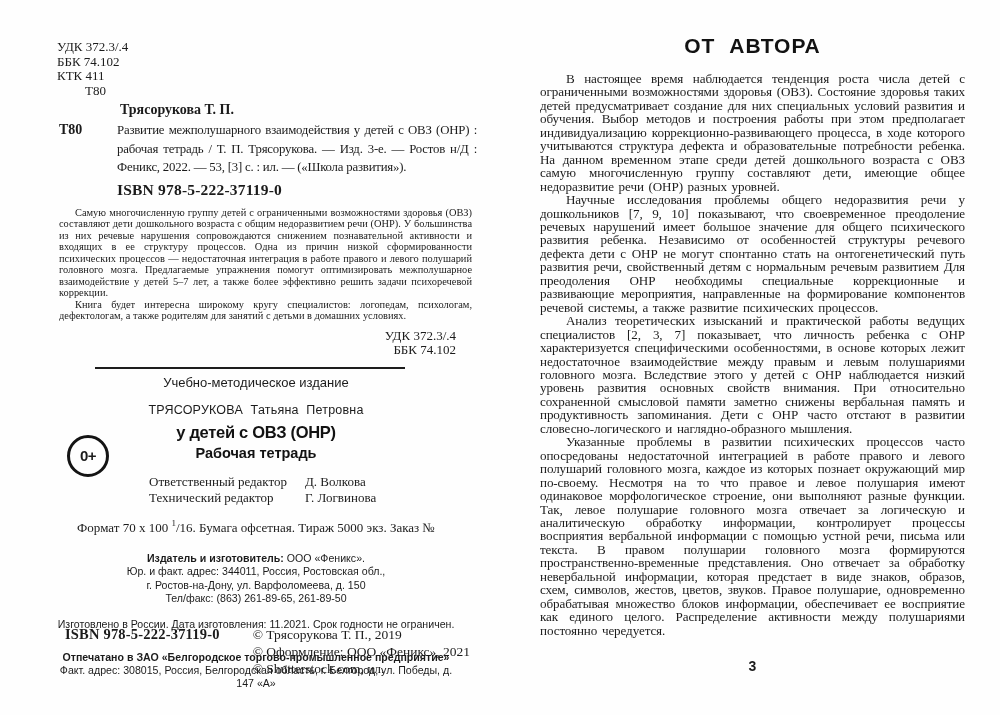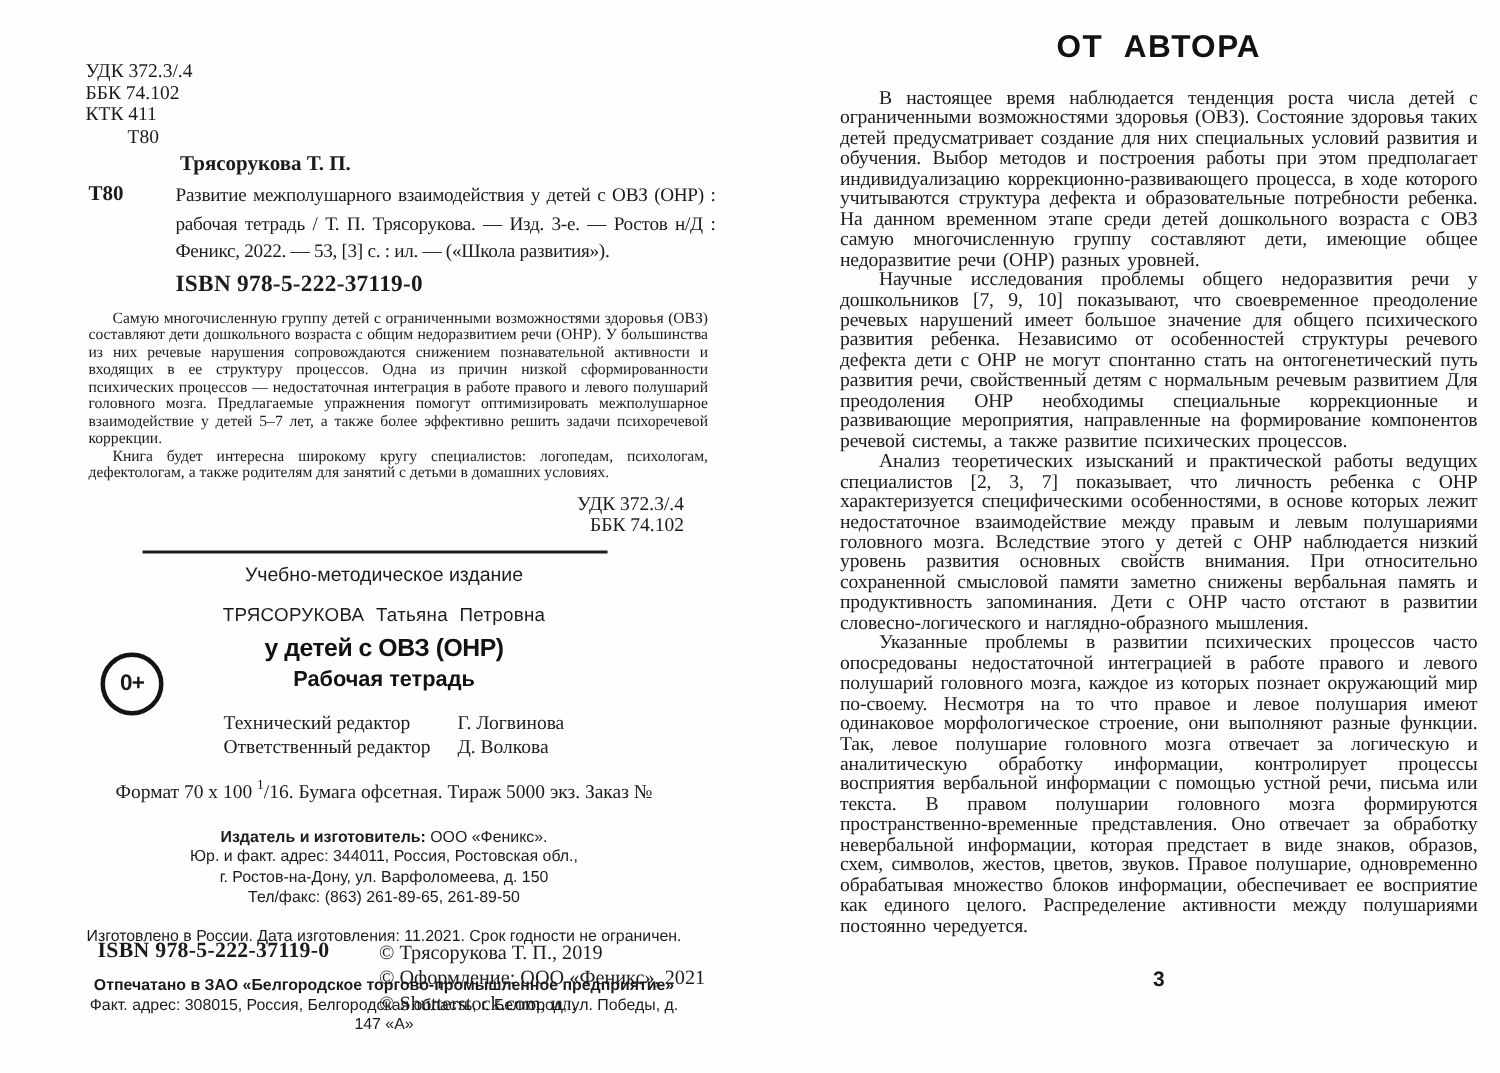--- a/index.html
+++ b/index.html
@@ -40,21 +40,21 @@
   .format-line{margin-top:11px;font-family:"Liberation Serif", serif;font-size:13px;}
   .format-line sup{font-size:9px;vertical-align:6px;}
   .publisher{margin-top:16px;font-size:10.6px;line-height:13.5px;}
   .made-in{margin-top:12px;font-size:10.6px;line-height:13px;}
   .printed-at{margin-top:20px;font-size:10.6px;font-weight:bold;line-height:13px;}
   .printer-address{font-size:10.6px;line-height:13.5px;}
   .bottom-row{position:absolute;left:0;top:586px;width:420px;display:flex;}
   .isbn-bottom{margin-left:8px;font-weight:bold;font-size:14.5px;letter-spacing:.2px;}
   .copyrights{margin-left:33px;font-size:13.5px;line-height:17px;text-align:left;}
   
-  .page-right{left:540px;top:20px;width:425px;height:660px;margin-left:20px;}
+  .page-right{left:540px;top:34px;width:425px;height:660px;}
   .chapter-title{margin:0 0 14px 0;text-align:center;
     font-family:"Liberation Sans", sans-serif;font-weight:bold;font-size:21px;
     letter-spacing:1px;word-spacing:7px;color:#121212;}
   .body-para{margin:0;font-size:13.1px;line-height:13.45px;text-align:justify;
     text-indent:26px;word-spacing:1.5px;letter-spacing:-0.1px;}
   .page-number{position:absolute;left:0;top:624px;width:100%;text-align:center;
     font-weight:bold;font-size:14px;font-family:"Liberation Sans", sans-serif;}
 </style>
 </head>
 <body>
@@ -94,26 +94,26 @@
       <div class="author-full">ТРЯСОРУКОВА Татьяна Петровна</div>
 
       <div class="title-block">
         <div class="age-badge">0+</div>
         <div class="book-title">у детей с ОВЗ (ОНР)</div>
         <div class="book-subtitle">Рабочая тетрадь</div>
       </div>
 
       <div class="editors">
         <div class="editor-row">
+          <span class="editor-role">Ответственный редактор</span>
+          <span class="editor-name">Д. Волкова</span>
+        </div>
+        <div class="editor-row">
           <span class="editor-role">Технический редактор</span>
           <span class="editor-name">Г. Логвинова</span>
-        </div>
-        <div class="editor-row">
-          <span class="editor-role">Ответственный редактор</span>
-          <span class="editor-name">Д. Волкова</span>
         </div>
       </div>
 
       <div class="format-line"><span>Формат 70 х 100 </span><sup>1</sup><span>/16. Бумага офсетная. Тираж 5000 экз. Заказ №</span></div>
 
       <div class="publisher">
         <div><b>Издатель и изготовитель:</b><span> ООО «Феникс».</span></div>
         <div>Юр. и факт. адрес: 344011, Россия, Ростовская обл.,</div>
         <div>г. Ростов-на-Дону, ул. Варфоломеева, д. 150</div>
         <div>Тел/факс: (863) 261-89-65, 261-89-50</div>

